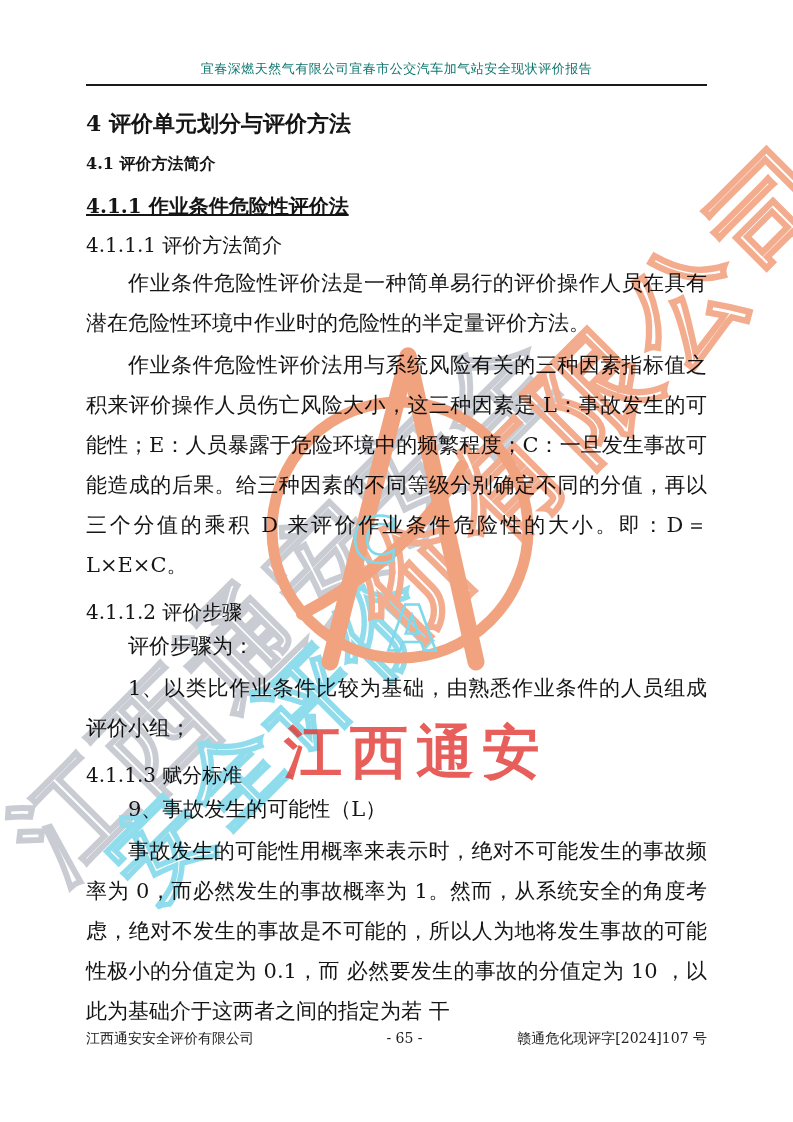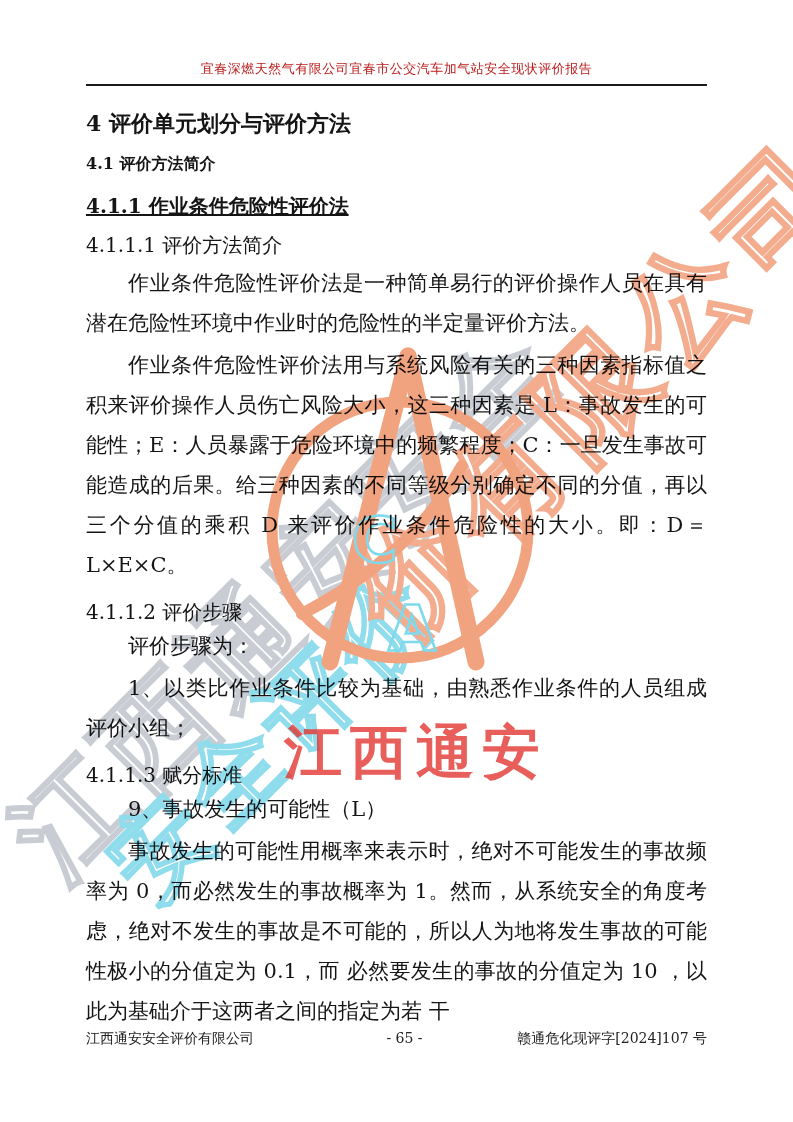--- a/index.html
+++ b/index.html
@@ -8,21 +8,21 @@
     width:793px; height:1122px;
     margin:0 auto;
     background:#ffffff;
     font-family:"DejaVu Serif","Liberation Serif",serif;
     color:#151515;
     overflow:hidden;
   }
   .content { position:relative; z-index:1; padding:0 86px; }
   .hdr {
     padding-top:60px; padding-bottom:6px;
-    text-align:center; font-size:13px; color:#b91c1c;
+    text-align:center; font-size:13px; color:#0f766e;
     border-bottom:2px solid #1a1a1a;
     letter-spacing:0.5px;
   }
   .h1 { font-size:22px; font-weight:bold; margin:24px 0 0; line-height:26px; }
   .h2 { font-size:16px; font-weight:bold; margin:15px 0 0; line-height:26px; }
   .h3 { font-size:20px; font-weight:bold; margin:17px 0 0; line-height:24px;text-decoration:underline; }
   .h4 { font-size:20px; font-weight:normal; margin:15px 0 0; line-height:24px; }
   .para {
     font-size:21px; line-height:40px;
     text-align:justify; text-indent:2em;

